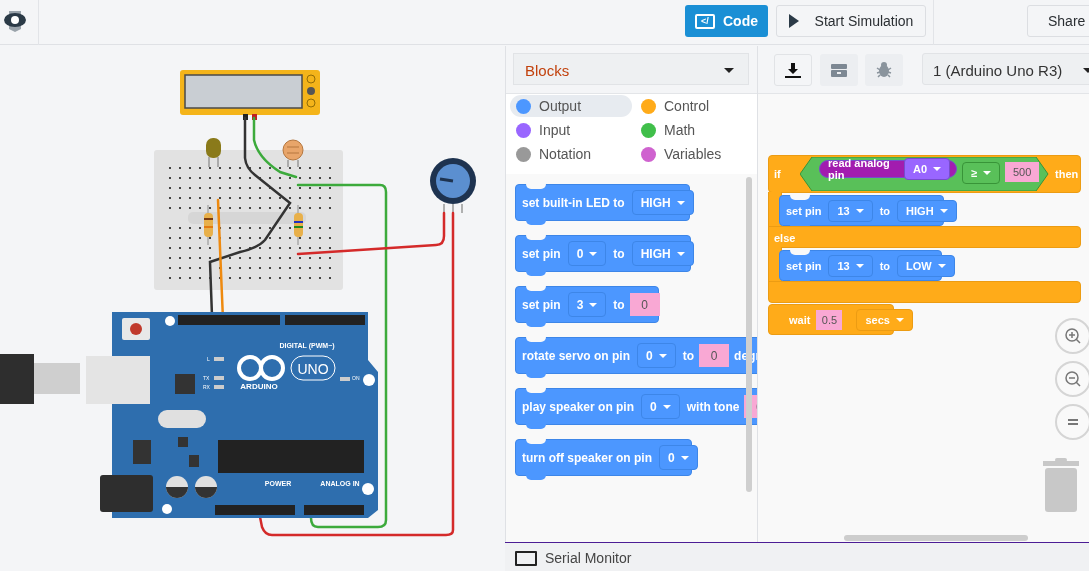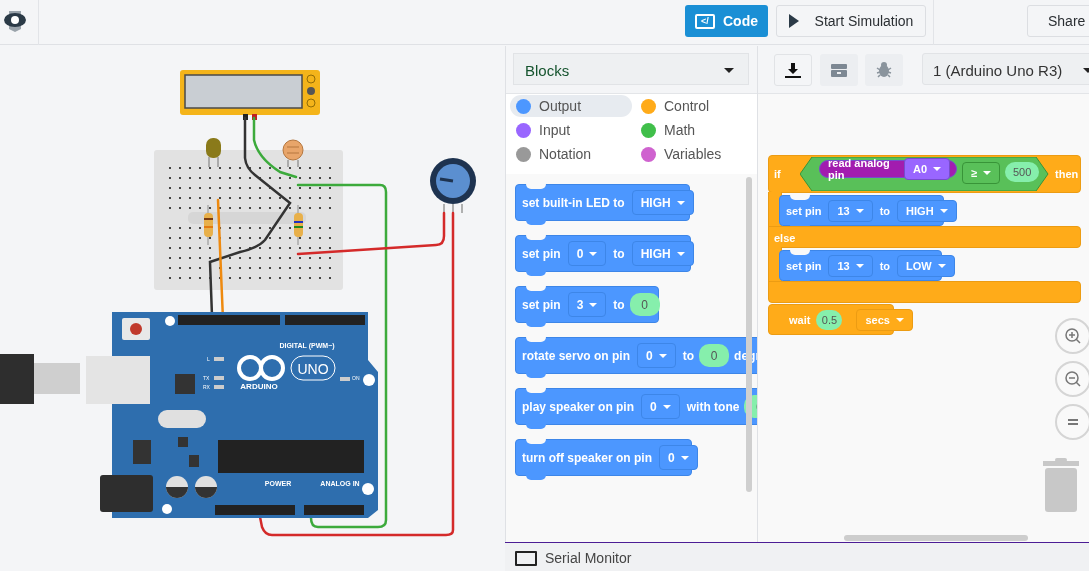--- a/index.html
+++ b/index.html
@@ -13,34 +13,34 @@
   .btn-sim { left: 776px; width: 150px; background: #f4f5f7; border: 1px solid #dcdee2; color: #2b2f33; }
   .btn-sim .play { width: 0; height: 0; border-left: 10px solid #2b3a47; border-top: 7px solid transparent; border-bottom: 7px solid transparent; margin-right: 16px; }
   .topsep2 { position: absolute; left: 933px; top: 0; width: 1px; height: 45px; background: #e2e4e8; }
   .btn-export { left: 940px; width: 80px; background: #f4f5f7; border: 1px solid #dcdee2; color: #2b2f33; }
   .btn-share { left: 1027px; width: 80px; background: #f4f5f7; border: 1px solid #dcdee2; color: #2b2f33; justify-content: flex-start; padding-left: 20px; }
 
   .canvas { position: absolute; left: 0; top: 46px; width: 505px; height: 525px; background: #f4f5f7; overflow: hidden; }
 
   .blocks-panel { position: absolute; left: 505px; top: 46px; width: 252px; height: 496px; background: #fff; border-left: 1px solid #dfe1e5; }
   .blocks-head { position: absolute; left: 0; top: 0; width: 252px; height: 48px; background: #f4f5f7; border-bottom: 1px solid #e3e5e8; }
-  .blocks-select { position: absolute; left: 7px; top: 7px; width: 236px; height: 32px; background: #eef0f2; border: 1px solid #e1e3e6; border-radius: 0; font-size: 15px; color: #14532d; padding: 8px 0 0 11px; }
+  .blocks-select { position: absolute; left: 7px; top: 7px; width: 236px; height: 32px; background: #eef0f2; border: 1px solid #e1e3e6; border-radius: 0; font-size: 15px; color: #c2410c; padding: 8px 0 0 11px; }
   .blocks-select .caret { position: absolute; right: 14px; top: 14px; width: 0; height: 0; border-left: 5px solid transparent; border-right: 5px solid transparent; border-top: 5px solid #222; }
   .cat { position: absolute; height: 22px; font-size: 14px; color: #555; display: flex; align-items: center; padding-left: 6px; border-radius: 11px; }
   .cat .dot { width: 15px; height: 15px; border-radius: 50%; margin-right: 8px; }
   .cat.sel { background: #e7ebf0; }
   .flyout { position: absolute; left: 0; top: 128px; width: 252px; height: 368px; background: #f9f9f9; overflow: hidden; }
   .vscroll { position: absolute; left: 240px; top: 3px; width: 6px; height: 315px; background: #cfcfcf; border-radius: 3px; }
 
   .blk { position: absolute; height: 37px; background: #4c97ff; border: 1px solid #3d86e8; border-radius: 4px; color: #fff; font-size: 12px; font-weight: bold; display: flex; align-items: center; padding-left: 6px; white-space: nowrap; }
   .blk::before { content: ""; position: absolute; left: 10px; top: -1px; width: 20px; height: 5px; background: #f9f9f9; border-radius: 0 0 8px 8px; }
   .blk::after { content: ""; position: absolute; left: 10px; bottom: -5px; width: 20px; height: 5px; background: inherit; border-radius: 0 0 8px 8px; }
   .dd { display: inline-flex; align-items: center; height: 25px; padding: 0 8px; border: 1px solid #3d86e8; border-radius: 4px; margin: 0 7px; background: #4c97ff; }
   .dd .tri { width: 0; height: 0; border-left: 4px solid transparent; border-right: 4px solid transparent; border-top: 4px solid #fff; margin-left: 6px; }
-  .num { display: inline-flex; align-items: center; justify-content: center; height: 23px; min-width: 30px; padding: 0 8px; background: #86efac; color: #555; border-radius: 10px; font-weight: normal; margin: 0 5px; }
+  .num { display: inline-flex; align-items: center; justify-content: center; height: 23px; min-width: 30px; padding: 0 8px; background: #f9a8d4; color: #555; border-radius: 0; font-weight: normal; margin: 0 5px; }
 
   .code-area { position: absolute; left: 757px; top: 46px; width: 332px; height: 496px; background: #f9f9f9; border-left: 1px solid #dfe1e5; }
   .code-head { position: absolute; left: 0; top: 0; width: 332px; height: 48px; background: #f4f5f7; border-bottom: 1px solid #e3e5e8; }
   .ibtn { position: absolute; top: 8px; width: 38px; height: 32px; background: #eceef1; border-radius: 3px; display: flex; align-items: center; justify-content: center; }
   .dev-select { position: absolute; left: 164px; top: 7px; width: 180px; height: 32px; background: #eef0f2; border: 1px solid #e1e3e6; border-radius: 3px; font-size: 15px; color: #333; padding: 8px 0 0 10px; }
   .dev-select .caret { position: absolute; left: 160px; top: 14px; width: 0; height: 0; border-left: 5px solid transparent; border-right: 5px solid transparent; border-top: 5px solid #222; }
 
   .ctl { position: absolute; background: #ffab19; border: 1px solid #ec9c13; color: #fff; font-size: 11px; font-weight: bold; }
   .zoom-btn { position: absolute; left: 297px; width: 36px; height: 36px; border-radius: 50%; border: 2px solid #d5d5d5; background: #f9f9f9; display: flex; align-items: center; justify-content: center; color: #777; }
   .hscroll { position: absolute; left: 86px; top: 489px; width: 184px; height: 6px; background: #cdcdcd; border-radius: 3px; }

